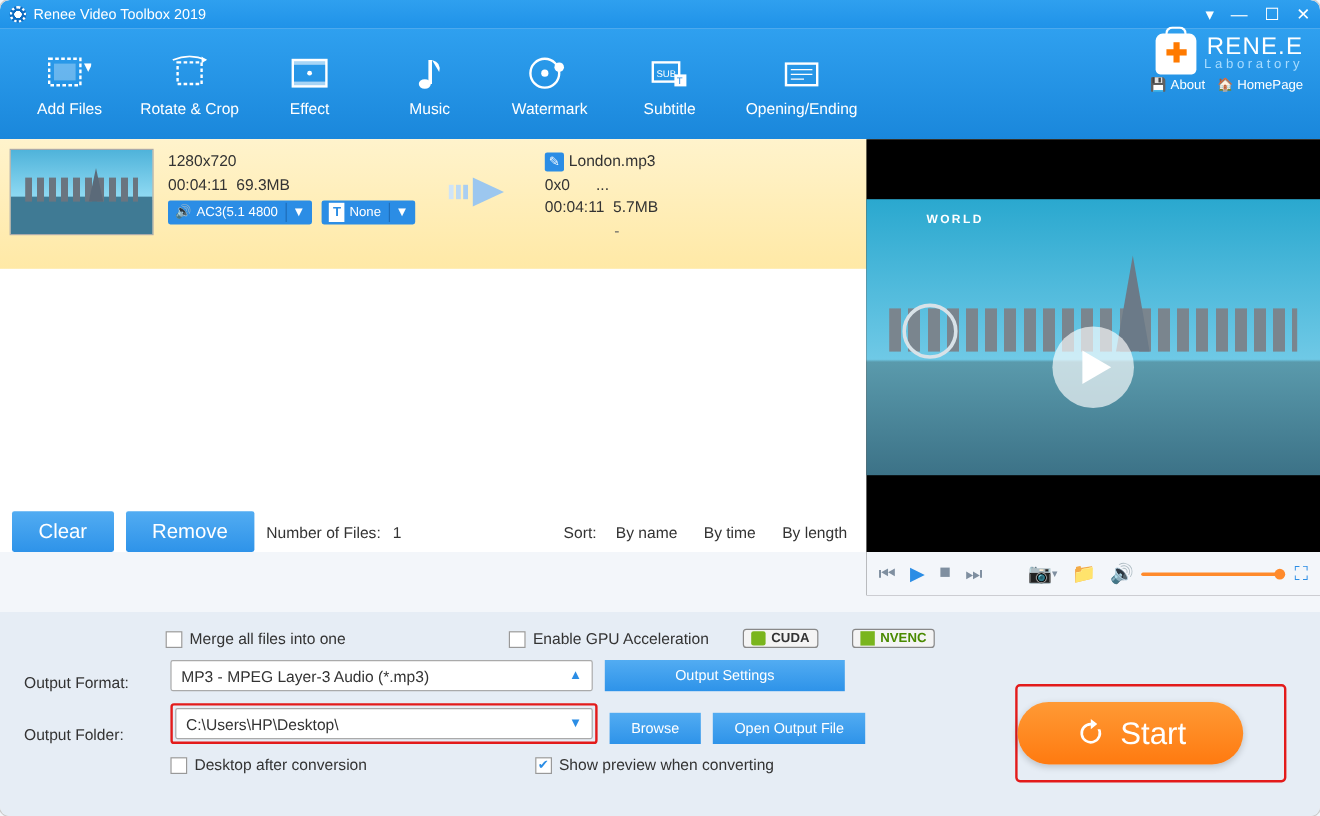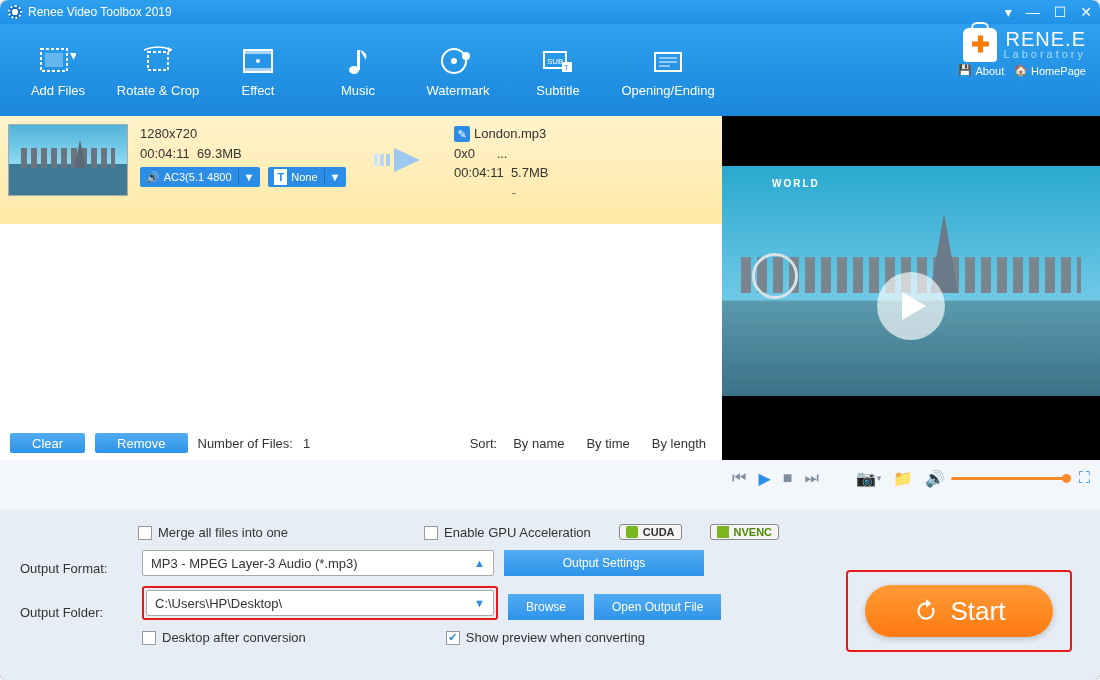--- a/index.html
+++ b/index.html
@@ -38,21 +38,21 @@
 .pill .dd { border-left:1px solid #1e6db8; padding-left:5px; margin-left:2px;}
 .pillgrp { display:flex; gap:8px; margin-top:4px;}
 .arrowblk { width: 80px; display:flex; align-items:center; justify-content:center; margin-top: 18px;}
 .arrowblk svg { color:#bcd7f0; }
 .dstinfo { font-size:13px; color:#333; line-height:1.5; }
 .dstinfo .edit { display:inline-flex; width:16px; height:16px; background:#2b8de5; color:#fff; align-items:center;justify-content:center; font-size:11px; border-radius:2px; margin-right:4px;}
 .dstinfo .ctr { text-align:center; width:120px; color:#666;}
 
 
 .filebar { position:absolute; bottom:0; left:0; right:378px; height:34px; display:flex; align-items:center; gap:10px; padding:0 10px; font-size:13px; color:#333;}
-.btn-blue { background: linear-gradient(#52acf2,#2e93e9); color:#fff; border:none; height:20px; padding:0 22px; font-size:13px; border-radius:2px; cursor:pointer; }
+.btn-blue { background: linear-gradient(#52acf2,#2e93e9); color:#fff; border:none; height:34px; padding:0 22px; font-size:17px; border-radius:2px; cursor:pointer; }
 .sortopt { cursor:pointer; padding: 0 6px;}
 
 
 .preview { position:absolute; top:116px; right:0; width:378px; height:380px; background:#000; }
 .preview .vid { position:absolute; top:50px; left:0; right:0; height:230px; background: linear-gradient(#2aa8cf,#6fc9e6 58%, #5a9aac 59%, #3c7287); overflow:hidden;}
 .preview .vid .bldg2 { position:absolute; bottom:45%; left:5%; width:90%; height:36px; background: repeating-linear-gradient(90deg,#7a858e 0 10px, transparent 10px 16px);}
 .preview .vid .shard2 { position:absolute; bottom:45%; left:55%; width:0;height:0; border-left:14px solid transparent; border-right:14px solid transparent; border-bottom:80px solid #6b7a88;}
 .preview .vid .wheel { position:absolute; bottom:42%; left:8%; width:46px; height:46px; border:3px solid #d8e2e8; border-radius:50%;}
 .preview .vid .world { position:absolute; top:12px; left:50px; color:#fff; font-size:10px; letter-spacing:2px; font-weight:bold;}
 .preview .playcirc { position:absolute; top:50%; left:50%; width:68px; height:68px; margin:-34px 0 0 -34px; background: rgba(255,255,255,0.65); border-radius:50%; display:flex; align-items:center; justify-content:center; cursor:pointer;}
@@ -70,21 +70,21 @@
 .labelcol { width: 112px; }
 .combo { width:352px; height:26px; border:1px solid #aaa; background:#fff; display:flex; align-items:center; padding:0 8px; justify-content:space-between; cursor:pointer; font-size:13px; border-radius:2px;}
 .combo .arr { color:#2b8de5; font-size:11px;}
 .redbox { border:2px solid #e31b1b; padding:2px; border-radius:3px;}
 .btn2 { background: linear-gradient(#52acf2,#2e93e9); color:#fff; border:none; height:26px; padding:0 18px; font-size:12px; cursor:pointer;}
 .badge { display:inline-flex; align-items:center; gap:5px; border:1px solid #888; padding:1px 6px; font-size:11px; font-weight:bold; border-radius:3px; background:#f4f4f4;}
 .badge.cuda:before{content:""; width:12px;height:12px;background:#7ab51d; display:inline-block; border-radius:2px;}
 .badge.nv{ color:#4a8a00;}
 .badge.nv:before{content:""; width:12px;height:12px;background:#7ab51d; display:inline-block;}
 
-.startbox { position:absolute; right:28px; bottom:28px; width:226px; height:82px; border:2px solid #e31b1b; border-radius:4px; display:flex; align-items:center; justify-content:center;}
+.startbox { position:absolute; right:28px; bottom:28px; width:226px; height:82px; border:2px solid #e31b1b; border-radius:4px; display:flex; align-items:center; }
 .startbtn { width:188px; height:52px; background: linear-gradient(#ff9a35,#ff7a10); border-radius:26px; color:#fff; display:flex; align-items:center; justify-content:center; gap:12px; font-size:26px; cursor:pointer; box-shadow: 0 2px 6px rgba(0,0,0,0.2);}
 .startbtn svg { width:26px; height:26px;}
 
 .icon-svg { fill: currentColor; }
 </style>
 </head>
 <body>
 
 <div class="titlebar">
   <span class="app-icon"></span>

